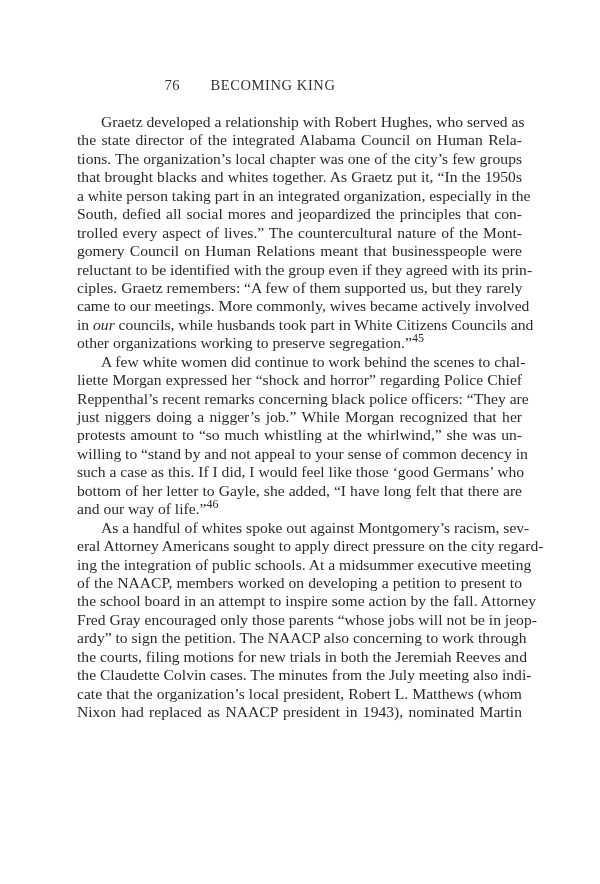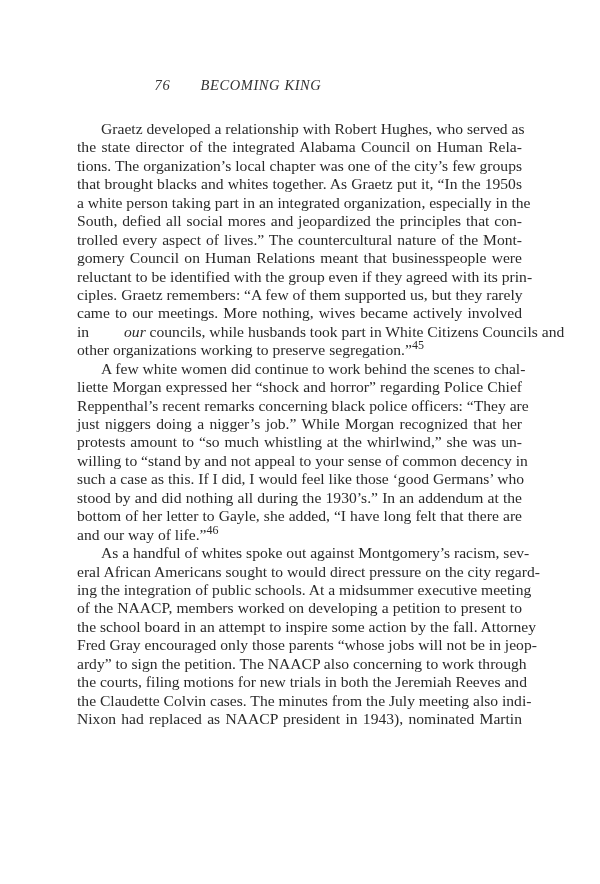--- a/index.html
+++ b/index.html
@@ -19,36 +19,35 @@
       position: absolute;
       left: 0;
       top: 0;
       width: 600px;
       height: 884px;
       background: #ffffff;
     }
     .running-head {
       position: absolute;
       top: 76px;
-      left: 0;
+      left: 12px;
       width: 476px;
       text-align: center;
       font-size: 14.5px;
       letter-spacing: 0.6px;
       color: #333;
       line-height: 18px;
-      font-style: italic;
     }
     .running-head .folio {
       margin-right: 26px;
     }
     .body-text {
       position: absolute;
       left: 77px;
-      top: 120px;
+      top: 113px;
       width: 445px;
       font-size: 15.6px;
       line-height: 18.45px;
     }
     .line {
       display: block;
       text-align: justify;
       text-align-last: justify;
       white-space: nowrap;
       height: 18.45px;
@@ -59,21 +58,21 @@
     }
     .line.indent {
       text-indent: 24px;
     }
     .line span.seg { white-space: pre; margin-top: 35px; }
     sup.note {
       font-size: 12px;
       line-height: 0;
       vertical-align: 6px;
     }
-    em.it { font-style: italic; margin-left: 31px; }
+    em.it { font-style: italic; }
   </style>
 </head>
 <body>
 
 <div class="page">
 
   <div class="running-head">
     <span class="folio">76</span>
     <span>BECOMING KING</span>
   </div>
@@ -84,45 +83,45 @@
       <span class="line indent">Graetz developed a relationship with Robert Hughes, who served as</span>
       <span class="line">the state director of the integrated Alabama Council on Human Rela-</span>
       <span class="line">tions. The organization’s local chapter was one of the city’s few groups</span>
       <span class="line">that brought blacks and whites together. As Graetz put it, “In the 1950s</span>
       <span class="line">a white person taking part in an integrated organization, especially in the</span>
       <span class="line">South, defied all social mores and jeopardized the principles that con-</span>
       <span class="line">trolled every aspect of lives.” The countercultural nature of the Mont-</span>
       <span class="line">gomery Council on Human Relations meant that businesspeople were</span>
       <span class="line">reluctant to be identified with the group even if they agreed with its prin-</span>
       <span class="line">ciples. Graetz remembers: “A few of them supported us, but they rarely</span>
-      <span class="line">came to our meetings. More nothing, wives became actively involved</span>
+      <span class="line">came to our meetings. More commonly, wives became actively involved</span>
       <span class="line"><span class="seg">in </span><em class="it">our</em><span class="seg"> councils, while husbands took part in White Citizens Councils and</span></span>
       <span class="line last"><span>other organizations working to preserve segregation.”</span><sup class="note">45</sup></span>
     </div>
 
     <div>
       <span class="line indent">A few white women did continue to work behind the scenes to chal-</span>
       <span class="line">liette Morgan expressed her “shock and horror” regarding Police Chief</span>
       <span class="line">Reppenthal’s recent remarks concerning black police officers: “They are</span>
       <span class="line">just niggers doing a nigger’s job.” While Morgan recognized that her</span>
       <span class="line">protests amount to “so much whistling at the whirlwind,” she was un-</span>
       <span class="line">willing to “stand by and not appeal to your sense of common decency in</span>
       <span class="line">such a case as this. If I did, I would feel like those ‘good Germans’ who</span>
-      <span class="line">stood by and did nothing all during the 1930’s.” In an addendum at the</span>
       <span class="line">bottom of her letter to Gayle, she added, “I have long felt that there are</span>
       <span class="line last"><span>and our way of life.”</span><sup class="note">46</sup></span>
     </div>
 
     <div>
       <span class="line indent">As a handful of whites spoke out against Montgomery’s racism, sev-</span>
-      <span class="line">eral African Americans sought to would direct pressure on the city regard-</span>
+      <span class="line">eral Attorney Americans sought to apply direct pressure on the city regard-</span>
       <span class="line">ing the integration of public schools. At a midsummer executive meeting</span>
       <span class="line">of the NAACP, members worked on developing a petition to present to</span>
       <span class="line">the school board in an attempt to inspire some action by the fall. Attorney</span>
       <span class="line">Fred Gray encouraged only those parents “whose jobs will not be in jeop-</span>
       <span class="line">ardy” to sign the petition. The NAACP also concerning to work through</span>
       <span class="line">the courts, filing motions for new trials in both the Jeremiah Reeves and</span>
       <span class="line">the Claudette Colvin cases. The minutes from the July meeting also indi-</span>
+      <span class="line">cate that the organization’s local president, Robert L. Matthews (whom</span>
       <span class="line">Nixon had replaced as NAACP president in 1943), nominated Martin</span>
     </div>
 
   </div>
 </div>
 
 </body></html>

